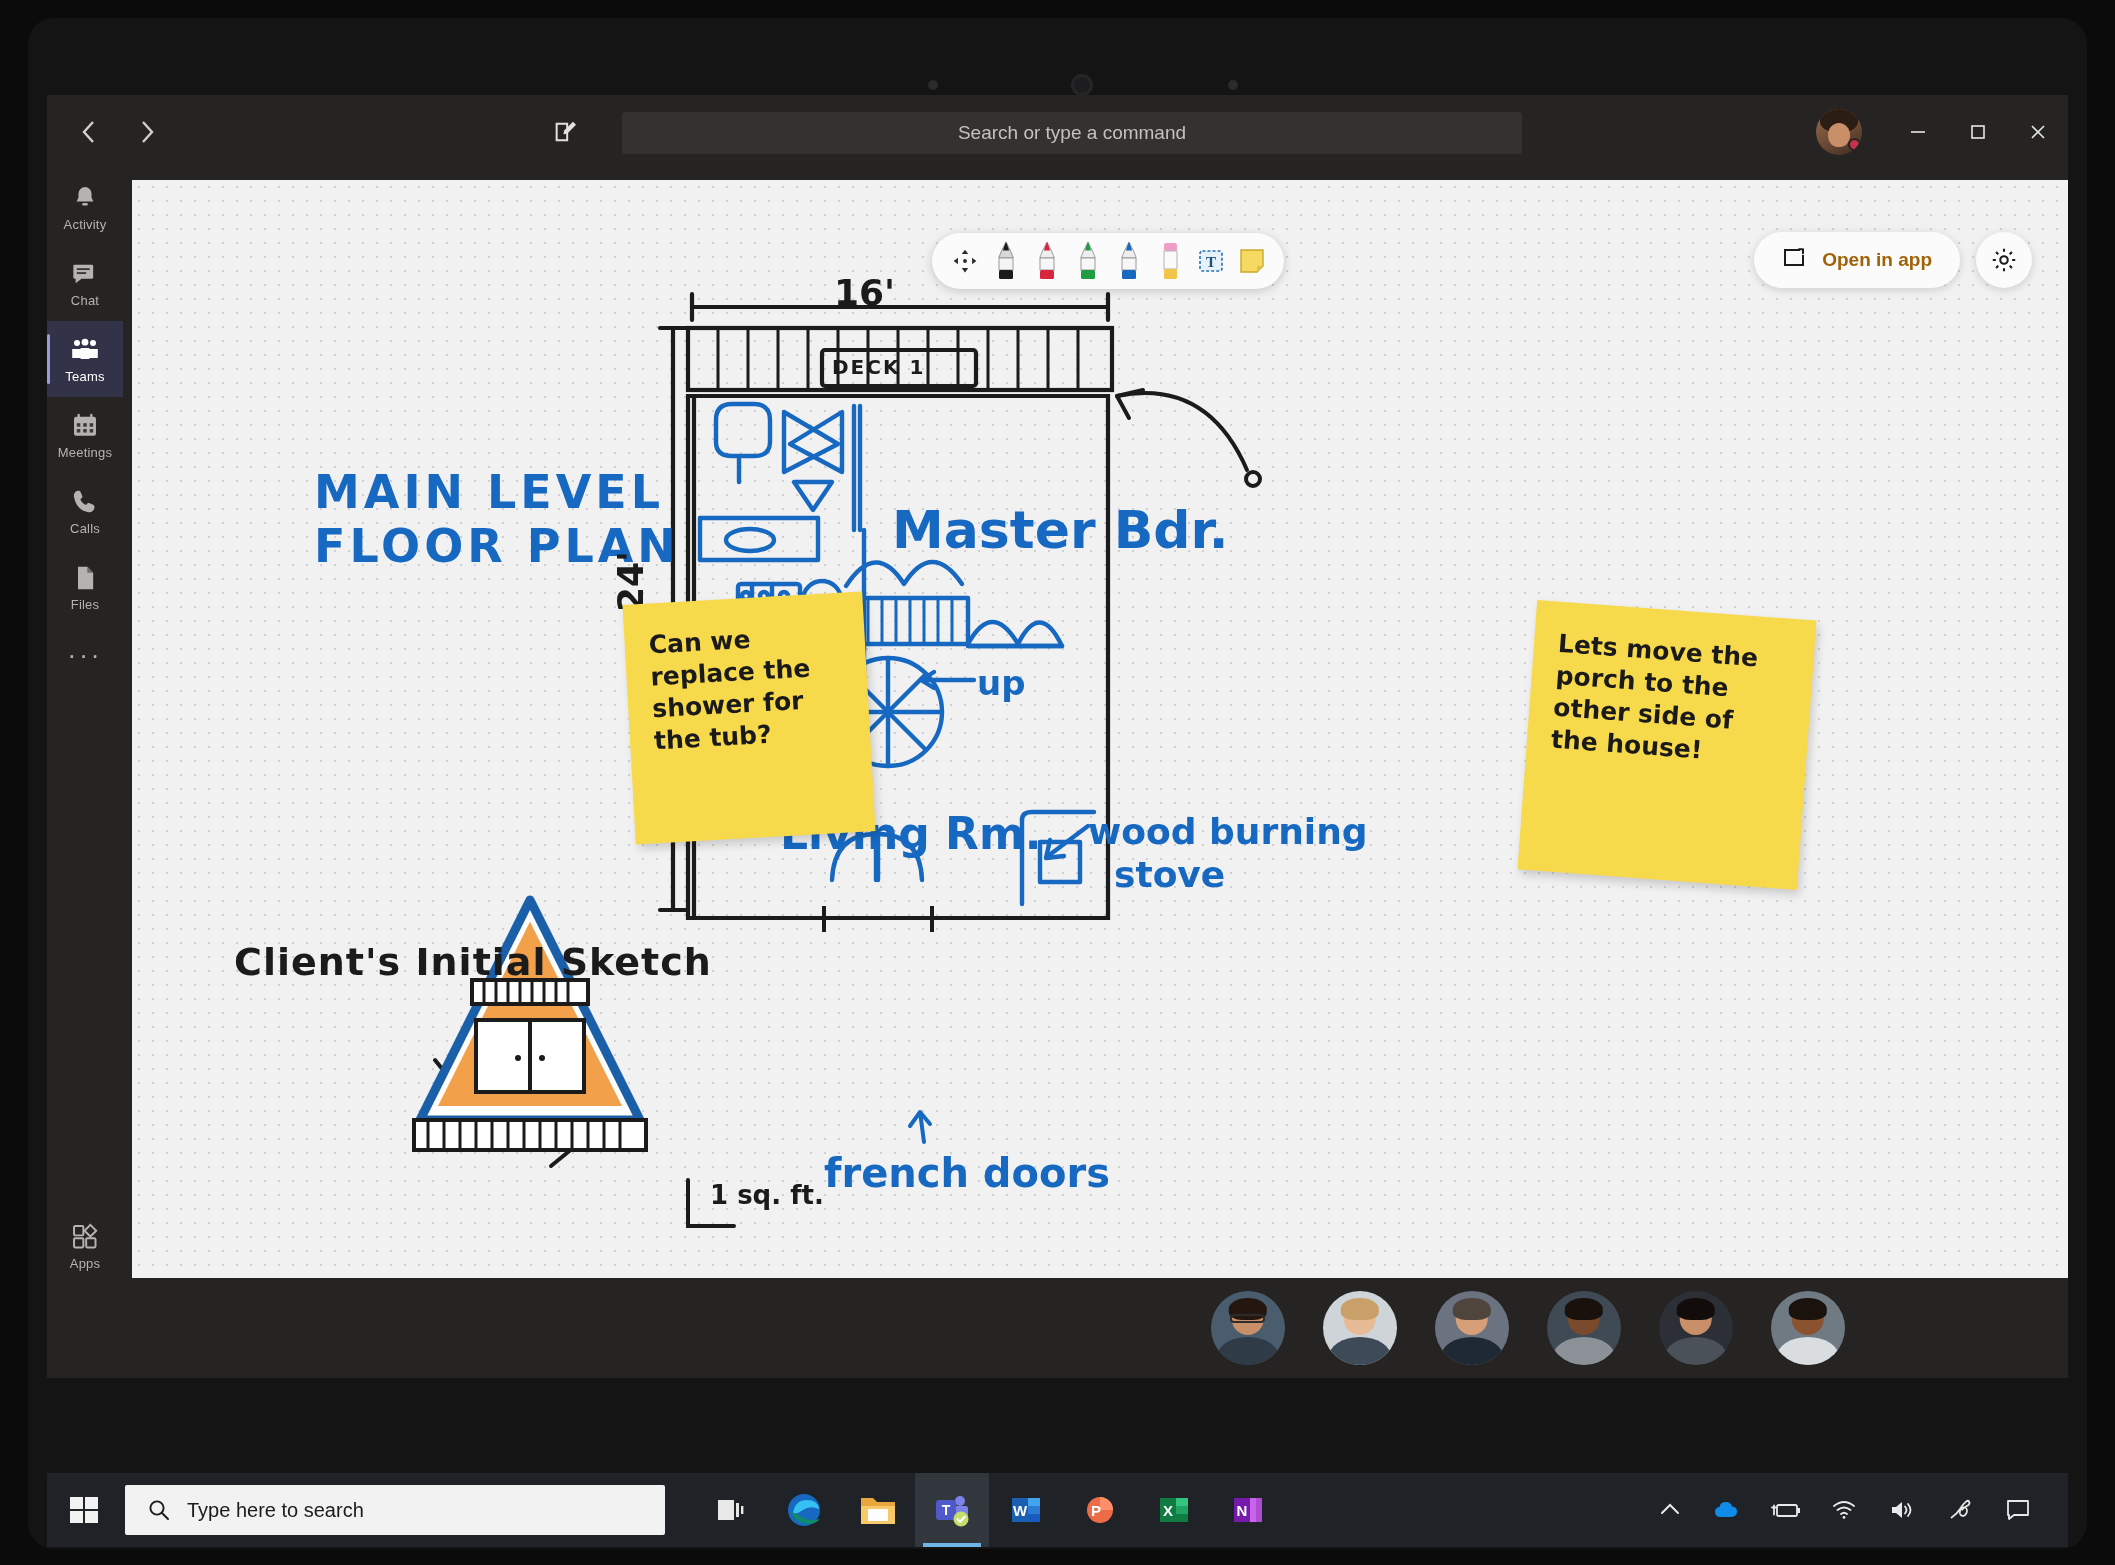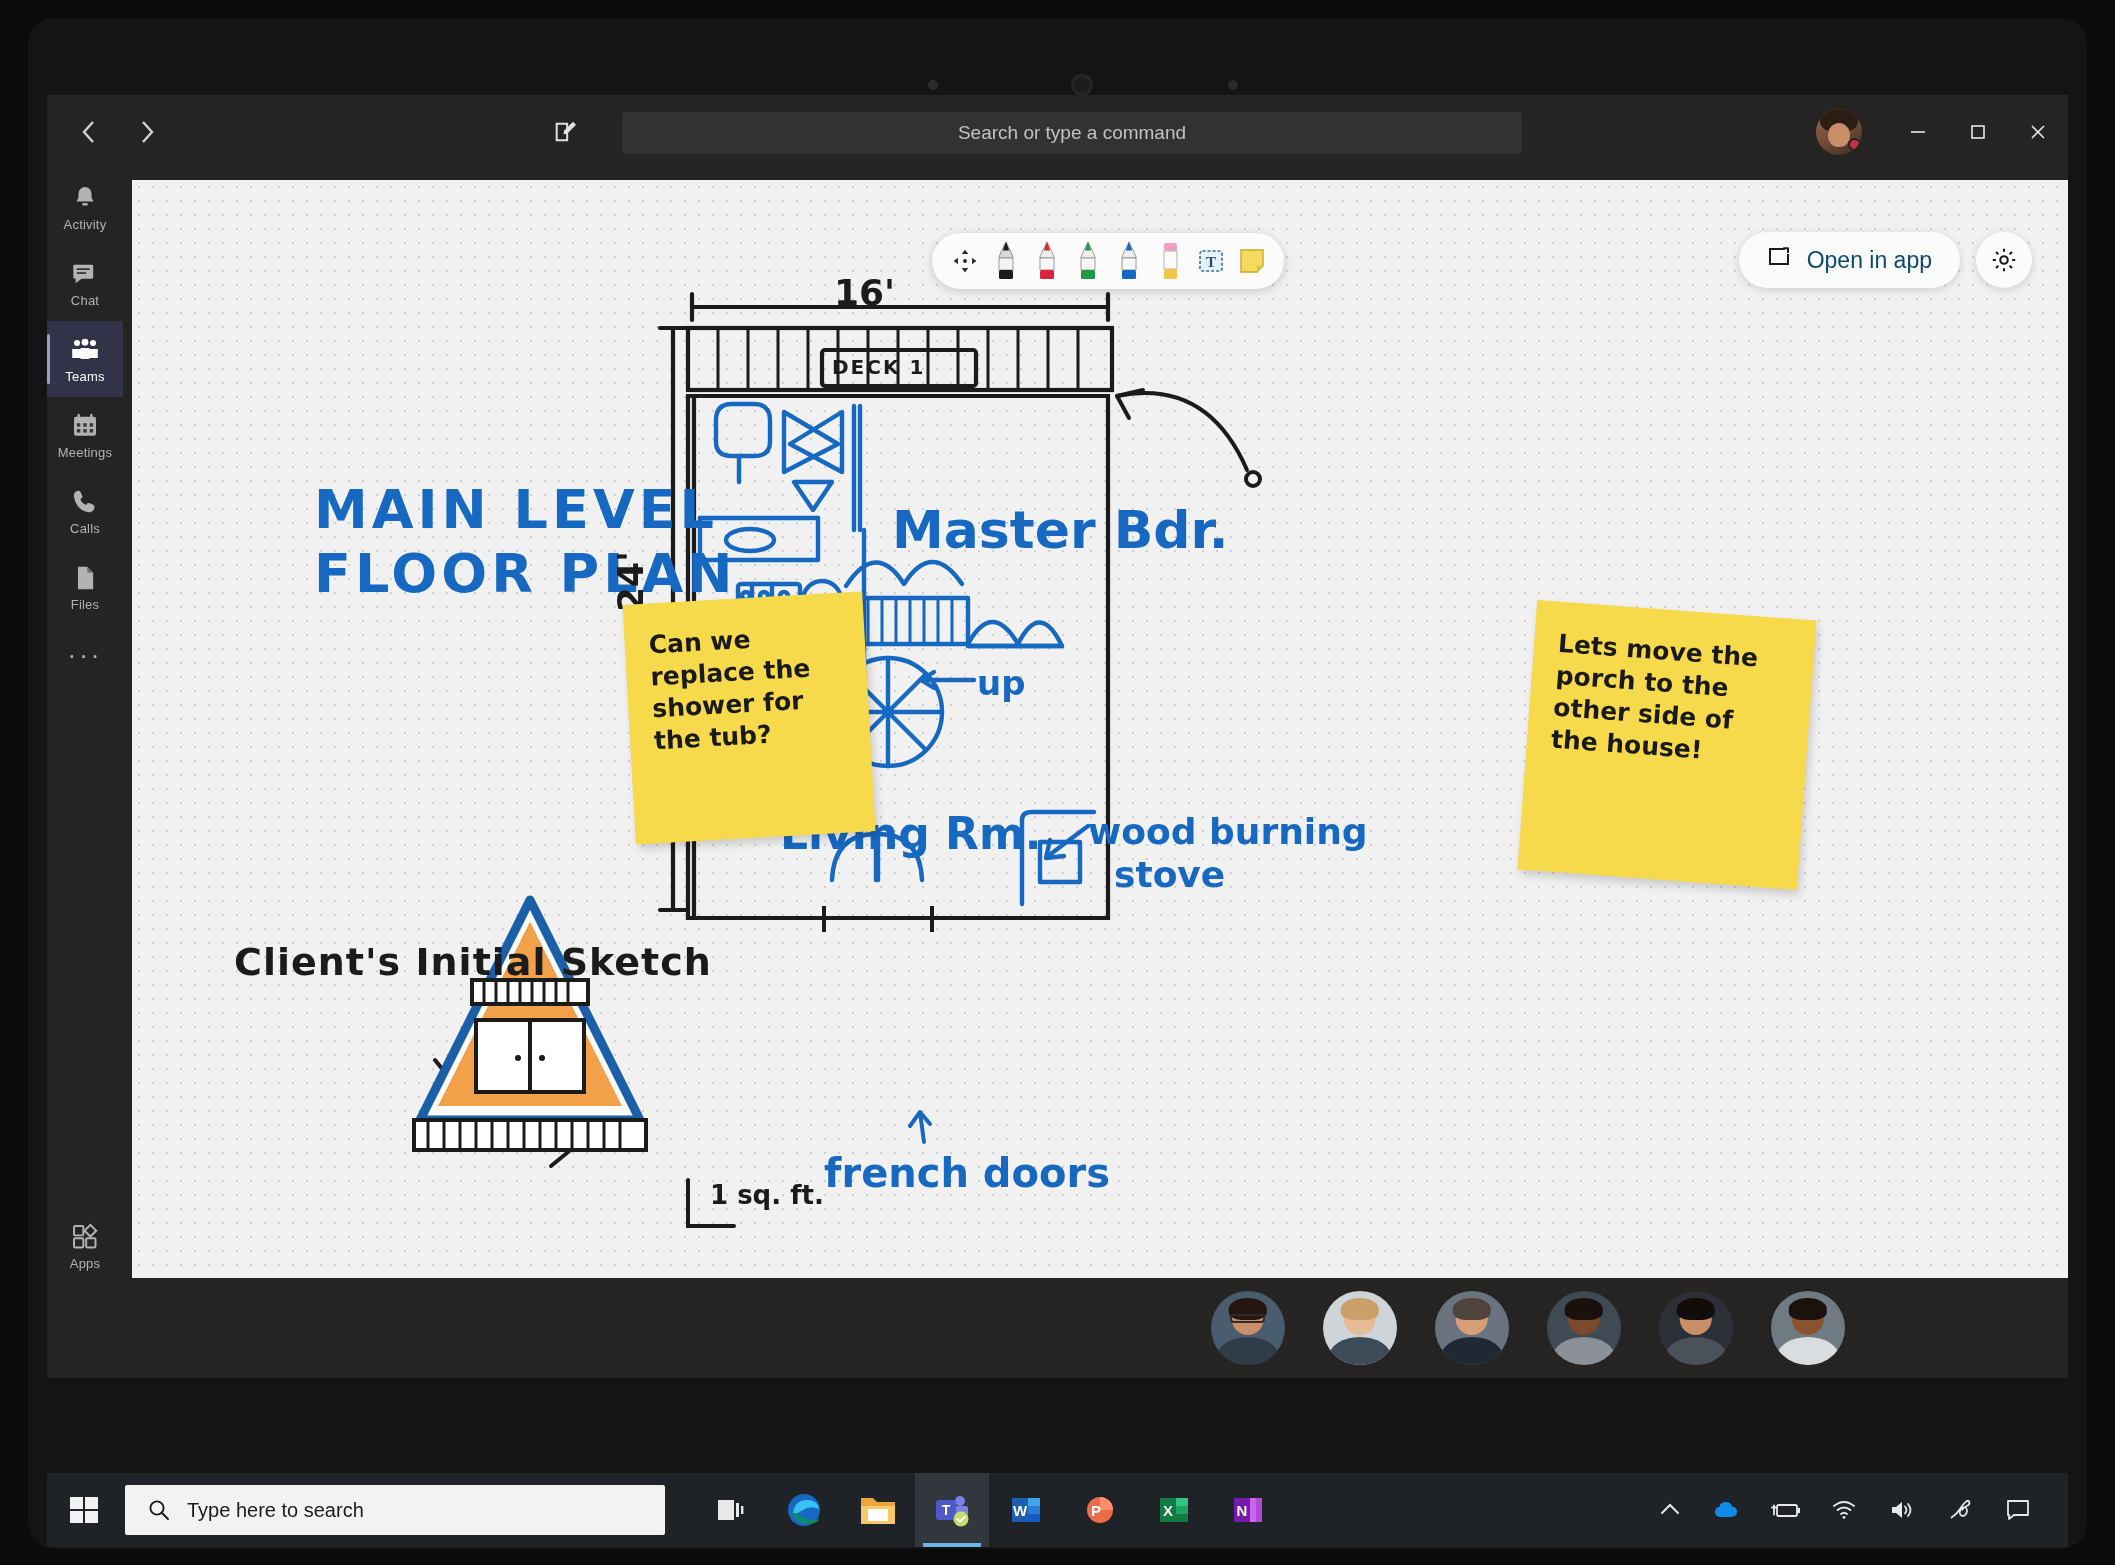--- a/index.html
+++ b/index.html
@@ -78,21 +78,21 @@
                 box-shadow:0 2px 10px rgba(0,0,0,.18); display:flex;
                 align-items:center; justify-content:space-around; padding:0 12px; }
   .tool { width:34px; height:42px; display:flex; align-items:center;
           justify-content:center; cursor:pointer; }
 
   #wb-actions { position:absolute; right:36px; top:52px; display:flex;
                 align-items:center; gap:16px; }
   #open-in-app { height:56px; padding:0 28px; background:#fbfbfb; border-radius:28px;
                  display:flex; align-items:center; gap:14px; cursor:pointer;
                  box-shadow:0 2px 8px rgba(0,0,0,.15); }
-  #open-in-app span { font-size:23px; font-weight:normal; color:#0c4a6e; }
+  #open-in-app span { font-size:19px; font-weight:bold; color:#a16207; }
   #wb-settings { width:56px; height:56px; border-radius:50%; background:#fbfbfb;
                  display:flex; align-items:center; justify-content:center;
                  cursor:pointer; box-shadow:0 2px 8px rgba(0,0,0,.15); }
 
   
   .sticky { position:absolute; background:#f7d94c; padding:26px 24px;
             box-shadow:3px 5px 9px rgba(0,0,0,.16); cursor:pointer; }
   .sticky p { font-size:25px; font-weight:bold; color:#1a1a1a; line-height:1.28;
               font-family:"DejaVu Sans", sans-serif; }
   #sticky-shower { left:497px; top:418px; width:240px; height:240px;
@@ -462,21 +462,21 @@
               <line x1="408" y1="940" x2="408" y2="970"></line>
             <line x1="424" y1="940" x2="424" y2="970"></line>
               <line x1="440" y1="940" x2="440" y2="970"></line>
             <line x1="456" y1="940" x2="456" y2="970"></line>
               <line x1="472" y1="940" x2="472" y2="970"></line>
             <line x1="488" y1="940" x2="488" y2="970"></line>
           </g>
         </g>
       </svg>
 
-      <div class="ink" style="left:182px;top:298px;font-size:54px;letter-spacing:4px;line-height:1.18;">
+      <div class="ink" style="left:182px;top:285px;font-size:46px;letter-spacing:4px;line-height:1.18;">
         <div>MAIN LEVEL</div>
         <div>FLOOR PLAN</div>
       </div>
 
       <div class="ink ink-black" style="left:702px;top:92px;font-size:36px;">16'</div>
 
       <div class="ink ink-black" style="left:478px;top:432px;font-size:36px;transform:rotate(-90deg);transform-origin:left top;">24'</div>
 
       <div class="ink ink-black" style="left:700px;top:175px;font-size:20px;letter-spacing:2px;">DECK 1</div>
 

